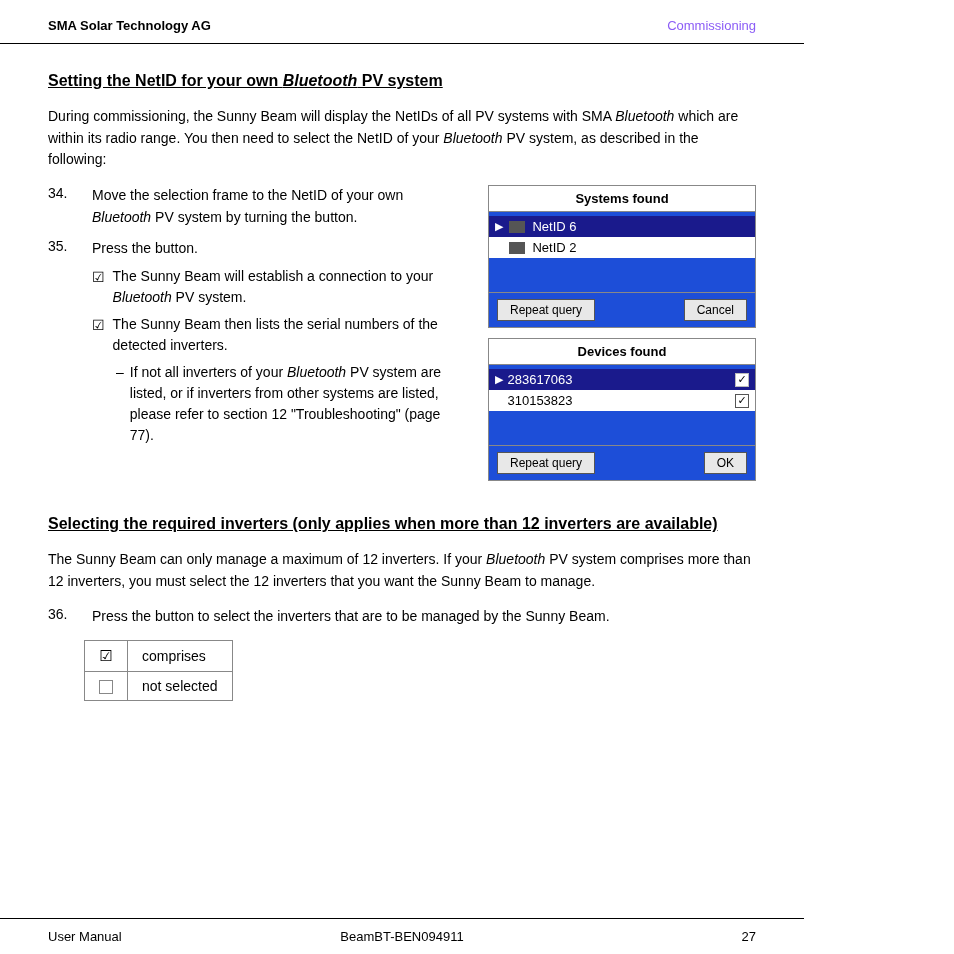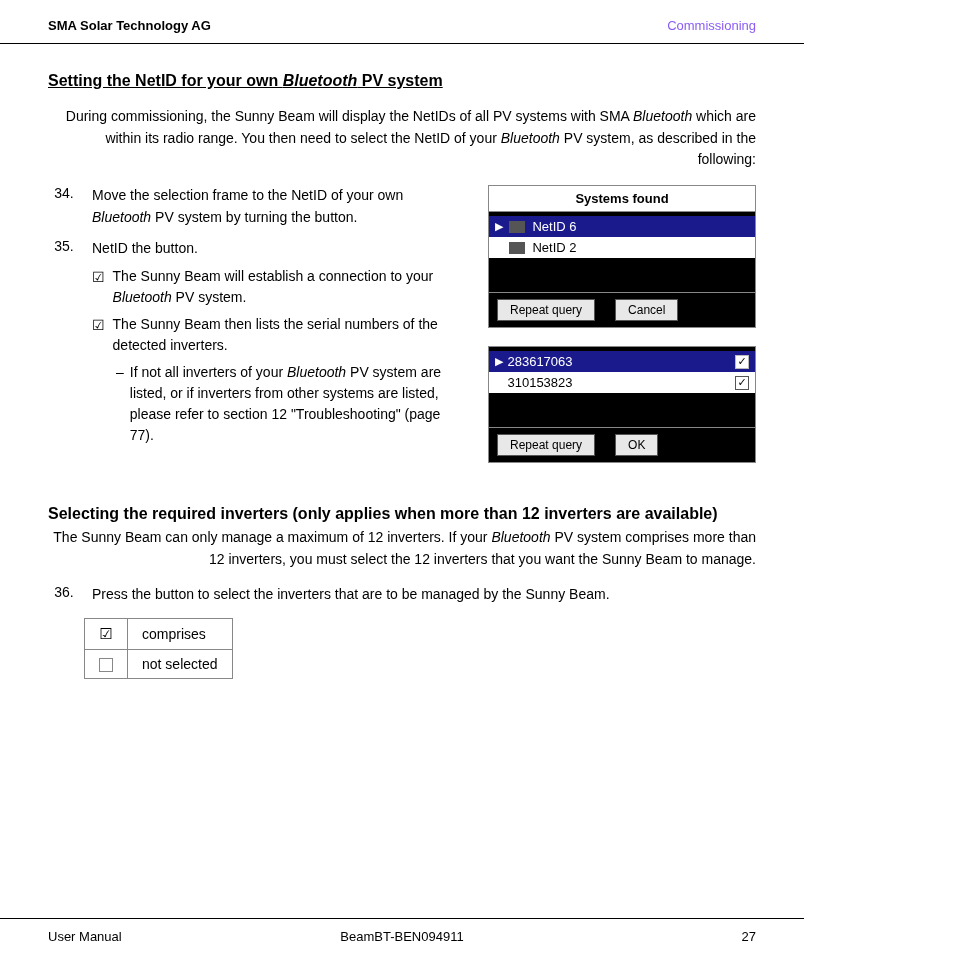--- a/index.html
+++ b/index.html
@@ -48,21 +48,20 @@
     }
     .section-heading em {
       font-style: italic;
       font-weight: bold;
     }
     
     .body-text {
       font-size: 14px;
       line-height: 1.55;
       margin-bottom: 14px;
-      text-align: right;
     }
     .body-text em { font-style: italic; }
     
     .step-row {
       display: flex;
       gap: 24px;
       margin-bottom: 12px;
     }
     .step-text-col {
       flex: 1;
@@ -73,21 +72,21 @@
     }
     
     .numbered-step {
       display: flex;
       gap: 12px;
       margin-bottom: 10px;
     }
     .step-num {
       font-size: 14px;
       min-width: 32px;
-      text-align: center;
+      text-align: left;
       padding-top: 0;
     }
     .step-content {
       flex: 1;
       font-size: 14px;
       line-height: 1.55;
     }
     .step-content em { font-style: italic; }
     
     .checkbox-list {
@@ -119,22 +118,22 @@
       font-size: 14px;
       line-height: 1.5;
     }
     .dash-list li em { font-style: italic; }
     .dash-prefix {
       flex-shrink: 0;
     }
     
     .ui-panel {
       border: 1.5px solid #888;
-      margin-bottom: 18px;
-      background: #000000;
+      margin-bottom: 10px;
+      background: #1d4ed8;
     }
     .ui-panel-title {
       text-align: center;
       font-weight: bold;
       font-size: 13px;
       background: #fff;
       border-bottom: 1.5px solid #888;
       padding: 5px 8px;
     }
     .ui-panel-body {
@@ -163,24 +162,24 @@
     .row-icon {
       display: inline-block;
       width: 16px;
       height: 12px;
       background: #555;
       margin-right: 3px;
       flex-shrink: 0;
     }
     .ui-panel-actions {
       display: flex;
-      justify-content: flex-start;
+      justify-content: space-between;
       padding: 6px 8px 6px 8px;
       border-top: 1.5px solid #888;
-      gap: 20px;
+      gap: 4px;
     }
     .ui-btn {
       border: 1.5px solid #555;
       background: #e8e8e8;
       font-size: 12px;
       padding: 3px 12px;
       cursor: pointer;
       font-family: Arial, sans-serif;
     }
     
@@ -196,21 +195,22 @@
       flex-shrink: 0;
     }
     .dev-checkbox.checked::after {
       content: '✓';
       font-size: 11px;
     }
     
     .section2-heading {
       font-size: 16px;
       font-weight: bold;
-      margin-bottom: 4px;
+      text-decoration: underline;
+      margin-bottom: 16px;
       margin-top: 24px;
     }
     
     .legend-table {
       border-collapse: collapse;
       margin-top: 12px;
       margin-left: 36px;
     }
     .legend-table td {
       border: 1.5px solid #888;
@@ -267,21 +267,21 @@
         <div class="numbered-step">
           <span class="step-num">34.</span>
           <div class="step-content">
             Move the selection frame to the NetID of your own <em>Bluetooth</em> PV system by turning the button.
           </div>
         </div>
 
         <div class="numbered-step" style="">
           <span class="step-num">35.</span>
           <div class="step-content">
-            <span>NetID the button.</span>
+            <span>Press the button.</span>
             <ul class="checkbox-list">
               <li>
                 <span class="cb-icon">☑</span>
                 <span>The Sunny Beam will establish a connection to your <em>Bluetooth</em> PV system.</span>
               </li>
               <li>
                 <span class="cb-icon">☑</span>
                 <span>The Sunny Beam then lists the serial numbers of the detected inverters.</span>
               </li>
             </ul>
@@ -311,20 +311,21 @@
               <span>NetID 2</span>
             </div>
           </div>
           <div class="ui-panel-actions">
             <button class="ui-btn">Repeat query</button>
             <button class="ui-btn">Cancel</button>
           </div>
         </div>
 
         <div class="ui-panel">
+          <div class="ui-panel-title">Devices found</div>
           <div class="ui-panel-body">
             <div class="ui-panel-row selected-row" style="justify-content: space-between;">
               <span style="display:flex;align-items:center;gap:2px;">
                 <span class="row-arrow">▶</span>
                 <span>283617063</span>
               </span>
               <span class="dev-checkbox checked" style="border-color:#bbb;background:#fff;color:#000;"></span>
             </div>
             <div class="ui-panel-row normal-row" style="justify-content: space-between;">
               <span style="display:flex;align-items:center;gap:2px;">

